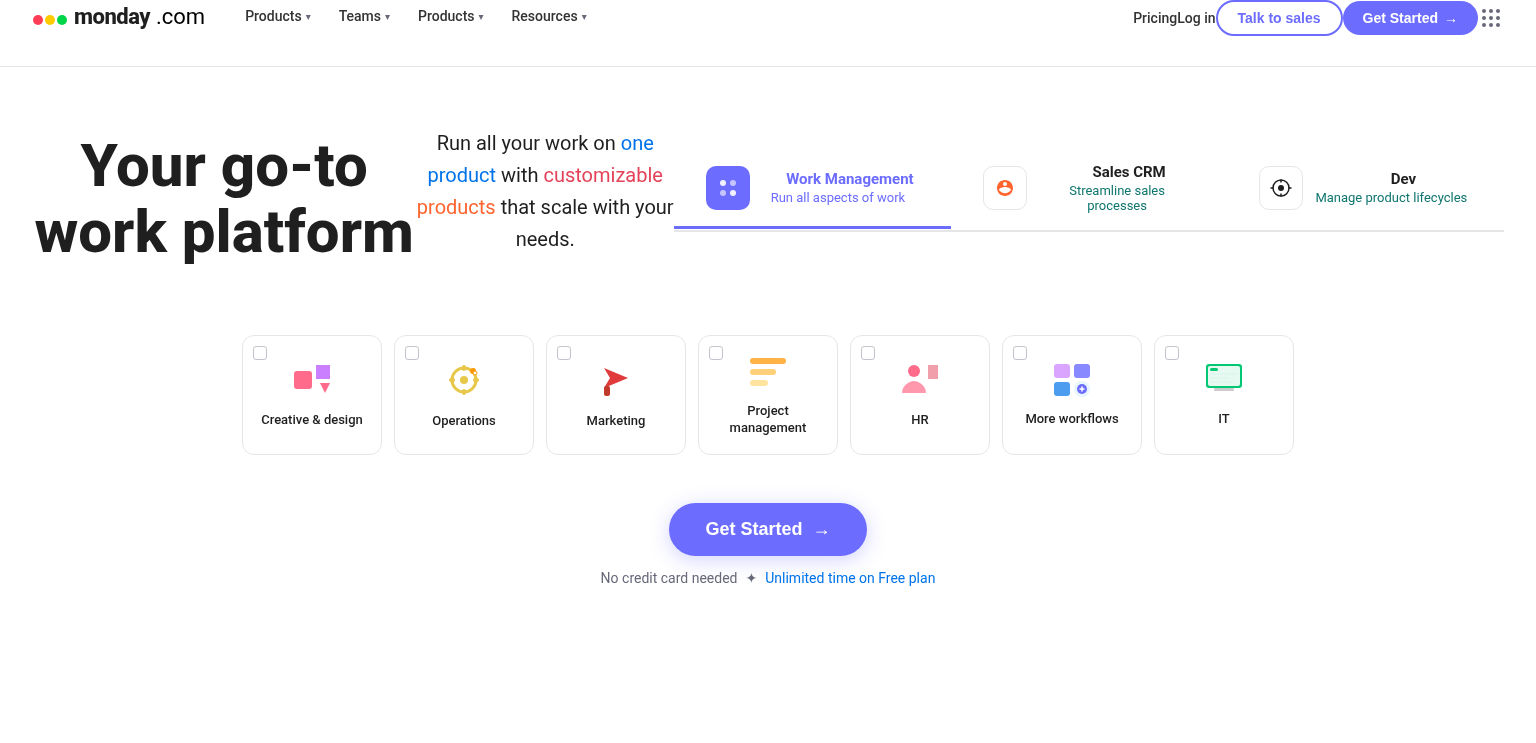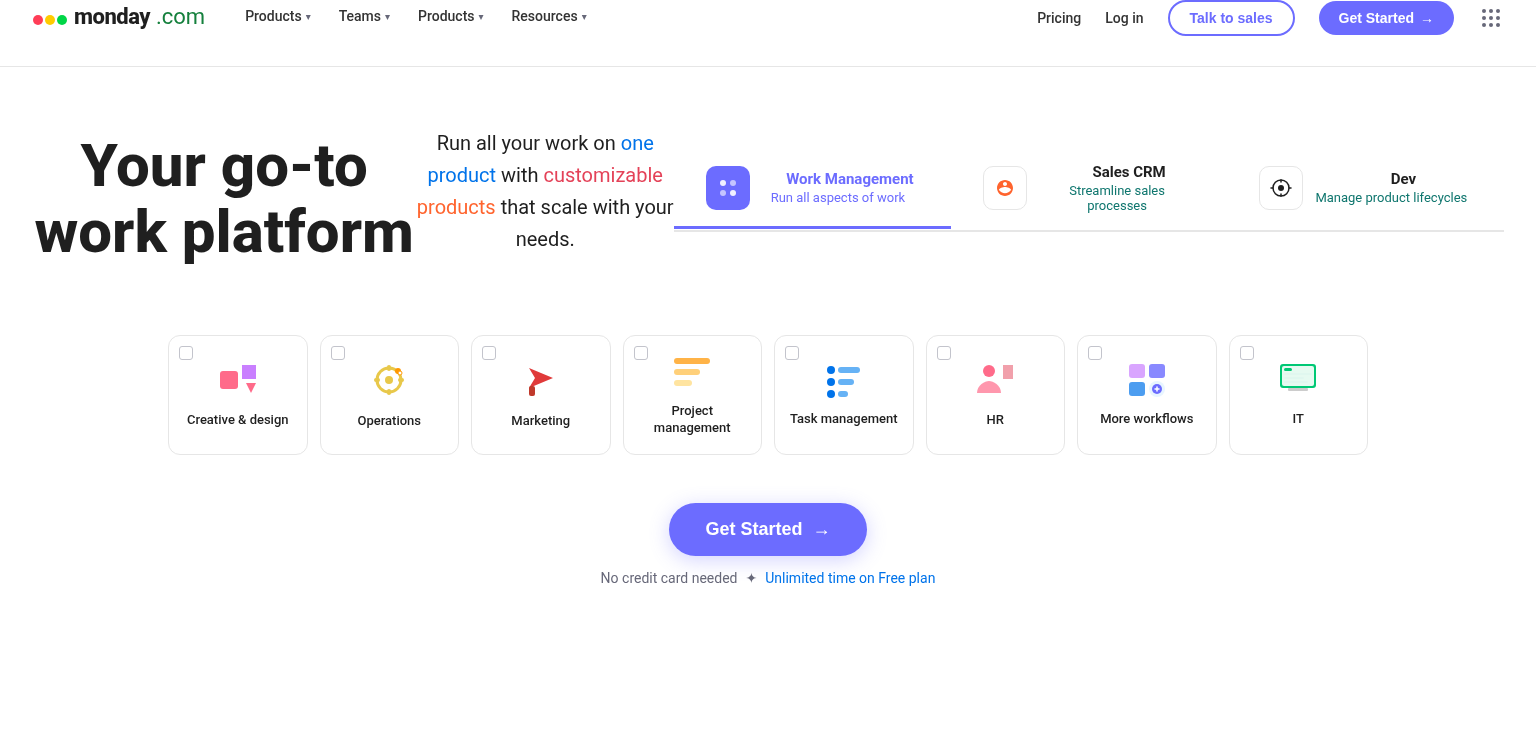--- a/index.html
+++ b/index.html
@@ -16,21 +16,21 @@
     .logo-mark { display: flex; gap: 2px; }
     .logo-text { font-size: 22px; font-weight: 800; color: #1f1f1f; letter-spacing: -0.5px; }
     .nav-links { display: flex; align-items: center; gap: 4px; margin-left: 20px; }
     .nav-link {
       display: flex; align-items: center; gap: 4px;
       padding: 8px 12px; font-size: 14px; font-weight: 500; color: #333;
       cursor: pointer; border-radius: 4px; text-decoration: none;
       transition: background 0.15s;
     }
     .nav-link .chevron { font-size: 10px; color: #676879; }
-    .nav-right { display: flex; align-items: center; gap: 24px; }
+    .nav-right { display: flex; align-items: center; gap: 0; }
     .nav-pricing { font-size: 14px; font-weight: 500; color: #333; cursor: pointer; }
     .nav-login { font-size: 14px; font-weight: 500; color: #333; cursor: pointer; }
     .btn-talk {
       padding: 8px 20px; border-radius: 30px; border: 2px solid #6c6cff;
       color: #6c6cff; font-size: 14px; font-weight: 600; cursor: pointer;
       background: transparent; transition: all 0.15s;
     }
     .btn-get-started-nav {
       padding: 9px 20px; border-radius: 30px; border: none;
       background: #6c6cff; color: #fff; font-size: 14px; font-weight: 600;
@@ -126,21 +126,21 @@
     <a class="logo" href="#">
       <div class="logo-mark">
 
         <svg width="36" height="24" viewBox="0 0 36 24">
           <ellipse cx="6" cy="16" rx="5" ry="5" fill="#ff3d57"></ellipse>
           <ellipse cx="18" cy="16" rx="5" ry="5" fill="#ffcb00"></ellipse>
           <ellipse cx="30" cy="16" rx="5" ry="5" fill="#00d647"></ellipse>
         </svg>
       </div>
       <span class="logo-text">monday</span>
-        <span style="color:#15803d;font-size:22px;font-weight:400">.com</span>
+        <span style="color:#000000;font-size:22px;font-weight:400">.com</span>
     </a>
     <div class="nav-links">
       <a class="nav-link" href="#">
         <span>Products</span>
         <span class="chevron">▾</span>
       </a>
       <a class="nav-link" href="#">
         <span>Teams</span>
         <span class="chevron">▾</span>
       </a>
@@ -275,35 +275,20 @@
         <svg width="40" height="36" viewBox="0 0 40 36">
           <rect x="2" y="4" width="36" height="6" rx="3" fill="#ffb347"></rect>
           <rect x="2" y="15" width="26" height="6" rx="3" fill="#ffd07a"></rect>
           <rect x="2" y="26" width="18" height="6" rx="3" fill="#ffe4a0"></rect>
         </svg>
       </div>
       <span class="card-label">Project
 management</span>
     </div>
 
-    <div class="workflow-card">
-      <div class="card-checkbox"></div>
-      <div class="card-icon">
-        <svg width="40" height="36" viewBox="0 0 40 36">
-          <circle cx="7" cy="8" r="4" fill="#0073ea"></circle>
-          <rect x="14" y="5" width="22" height="6" rx="3" fill="#66b2f5"></rect>
-          <circle cx="7" cy="20" r="4" fill="#0073ea"></circle>
-          <rect x="14" y="17" width="16" height="6" rx="3" fill="#66b2f5"></rect>
-          <circle cx="7" cy="32" r="4" fill="#0073ea"></circle>
-          <rect x="14" y="29" width="10" height="6" rx="3" fill="#66b2f5"></rect>
-        </svg>
-      </div>
-      <span class="card-label">Task
-management</span>
-    </div>
 
     <div class="workflow-card">
       <div class="card-checkbox"></div>
       <div class="card-icon">
         <svg width="40" height="38" viewBox="0 0 40 38">
           <circle cx="14" cy="10" r="6" fill="#ff6b8a"></circle>
           <path d="M2 32c0-8 8-12 12-12s12 4 12 12" fill="#ff6b8a" opacity="0.7"></path>
           <polygon points="28,4 38,4 38,18 28,18" fill="#e44258" opacity="0.5"></polygon>
         </svg>
       </div>

